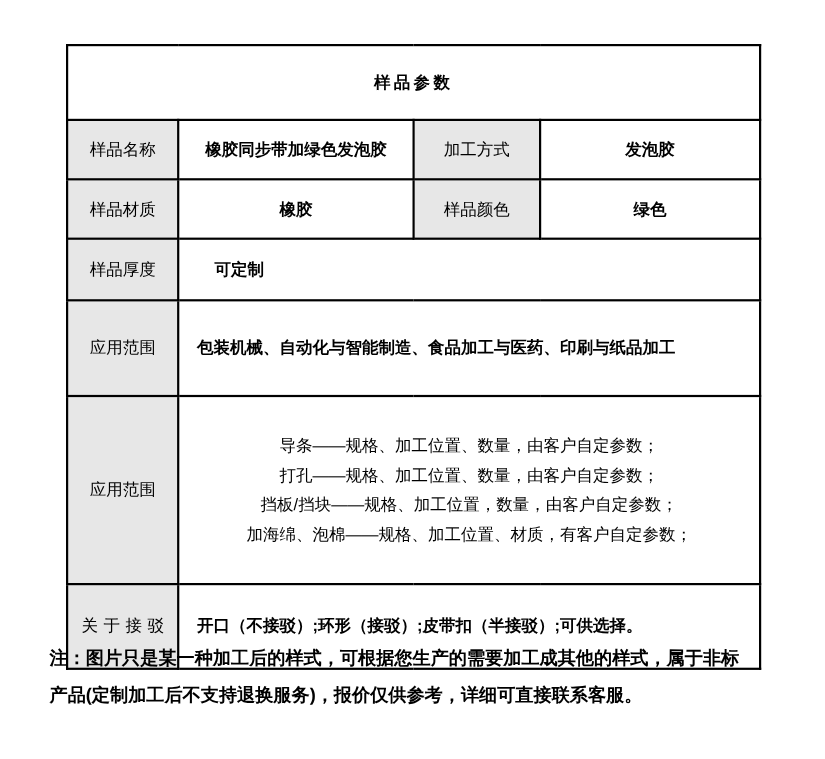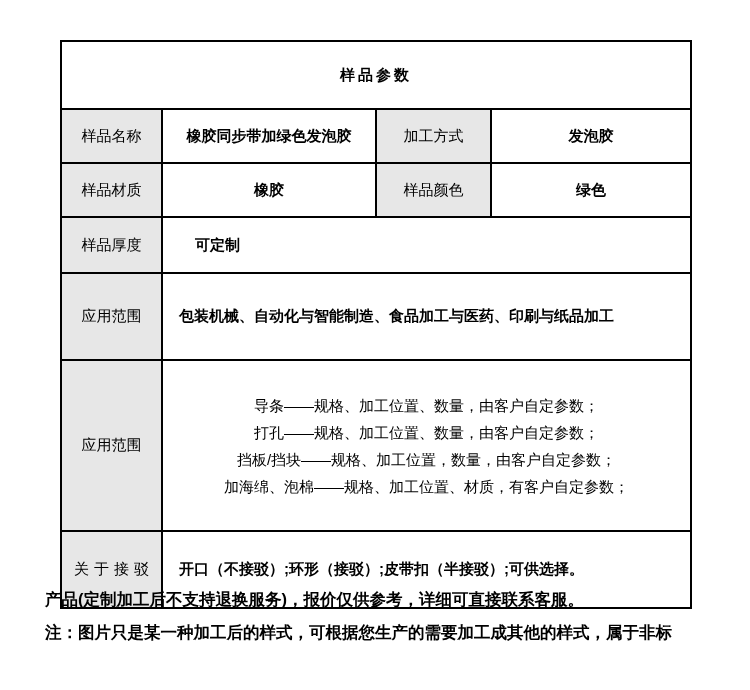--- a/index.html
+++ b/index.html
@@ -145,17 +145,17 @@
       </tr>
 
       <tr class="r-6">
         <td class="label-cell spaced">关于接驳</td>
         <td class="value-cell left" colspan="3">开口（不接驳）;环形（接驳）;皮带扣（半接驳）;可供选择。</td>
       </tr>
     </tbody>
   </table>
 
   <div class="note">
+    <div class="note-line">注：图片只是某一种加工后的样式，可根据您生产的需要加工成其他的样式，属于非标</div>
     <div class="note-line">产品(定制加工后不支持退换服务)，报价仅供参考，详细可直接联系客服。</div>
-    <div class="note-line">注：图片只是某一种加工后的样式，可根据您生产的需要加工成其他的样式，属于非标</div>
   </div>
 
 </div>
 
 </body></html>

